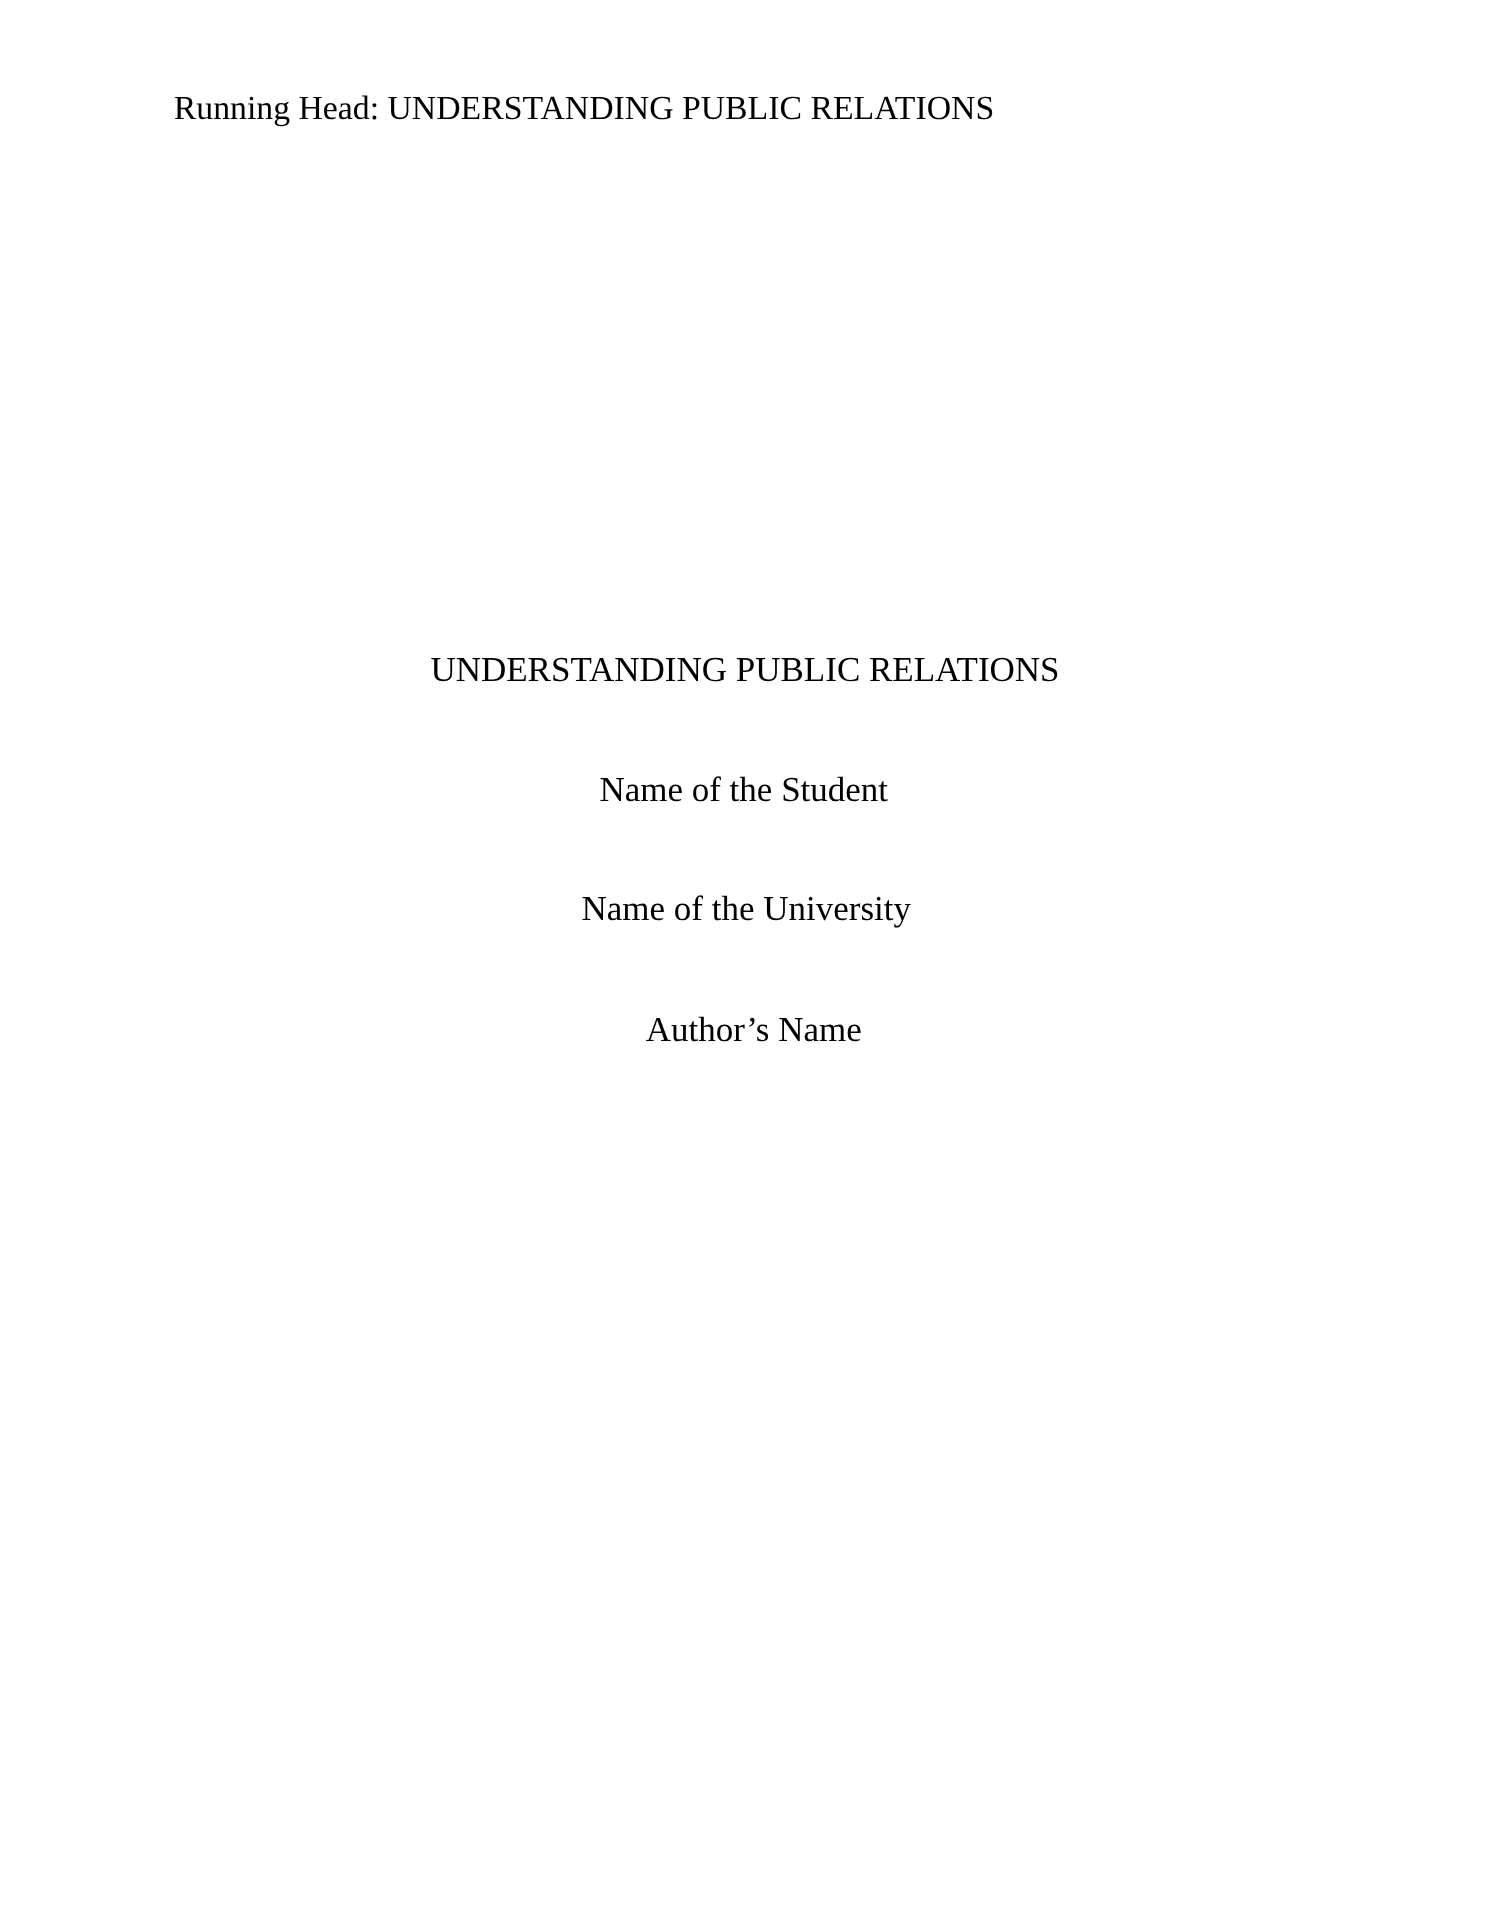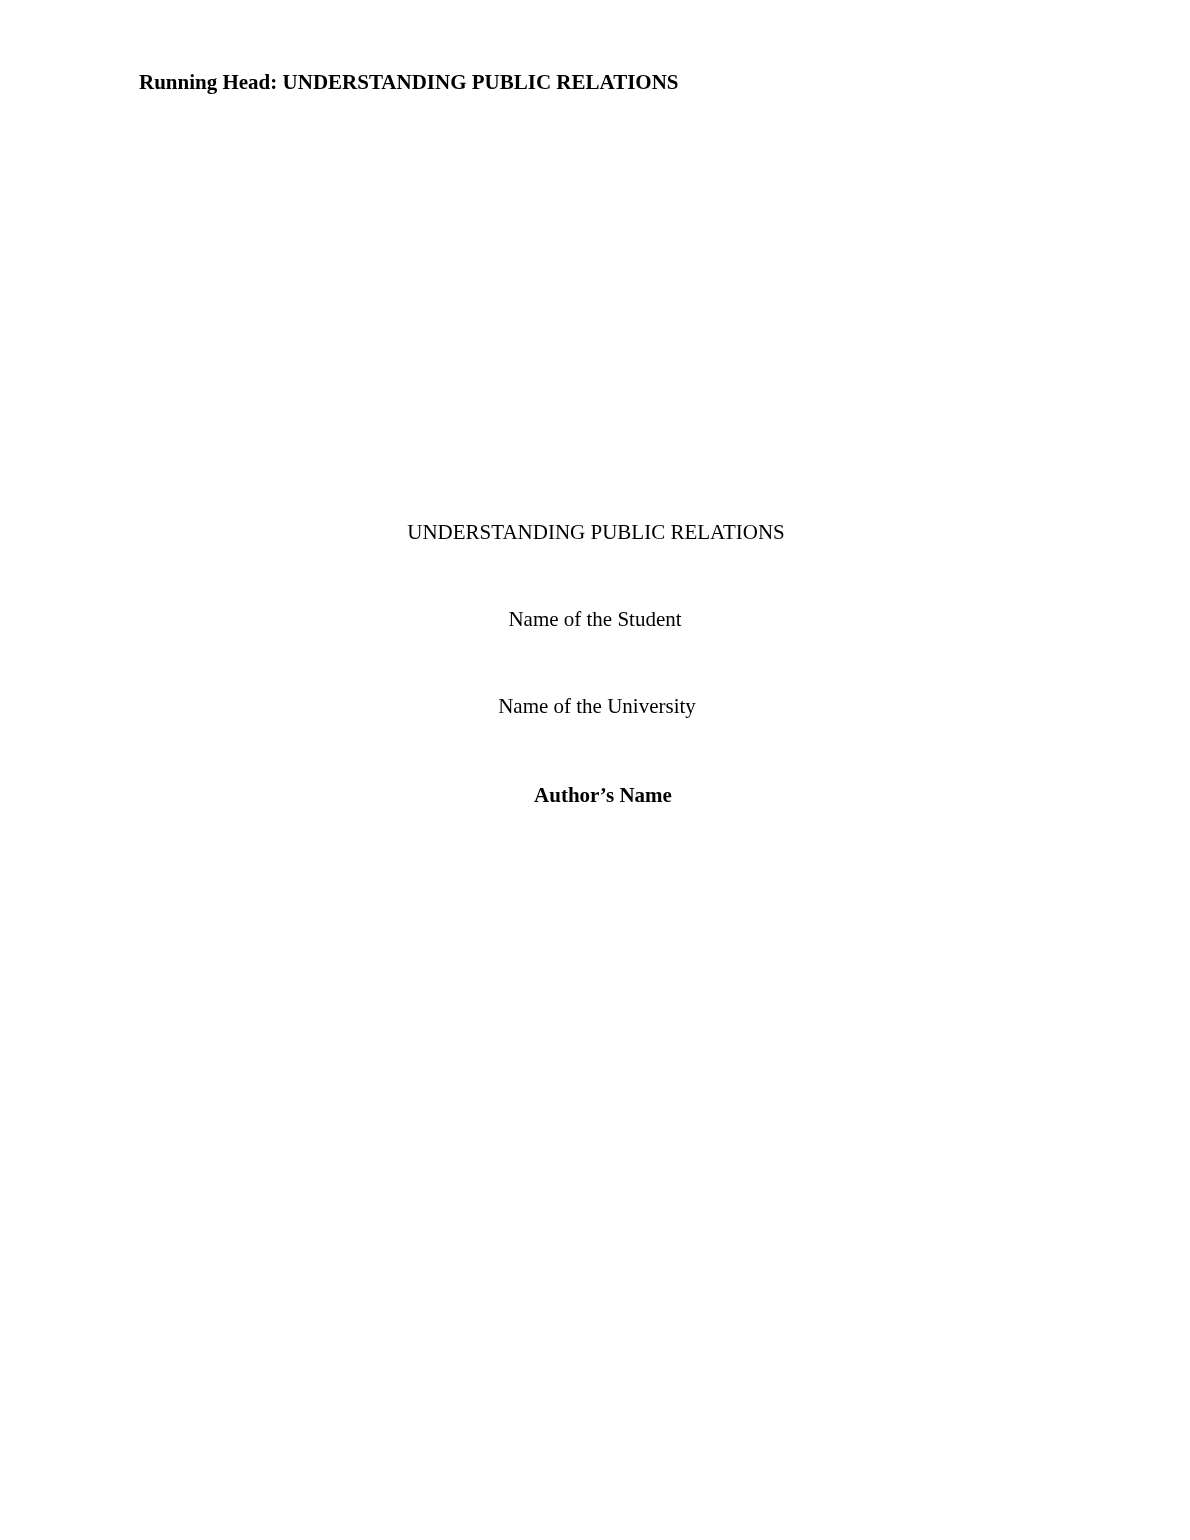--- a/index.html
+++ b/index.html
@@ -13,45 +13,44 @@
     height: 1540px;
     background: #ffffff;
     font-family: "Liberation Serif", "DejaVu Serif", serif;
     color: #000000;
     overflow: hidden;
   }
   .running-head {
     position: absolute;
     left: 139px;
     top: 70px;
-    font-size: 21px;
+    font-size: 27px;
     line-height: 1.2;
     white-space: nowrap;
-    font-weight: bold;
   }
   .title-block {
     position: absolute;
     left: 0;
     right: 0;
     top: 520px;
     text-align: center;
   }
   .title-block .line {
-    font-size: 21px;
+    font-size: 28px;
     line-height: 1.2;
     margin: 0;
   }
   .gap-1 { height: 62px; }
   .gap-2 { height: 62px; }
   .gap-3 { height: 63px; }
   
   .title-block .line.doc-title { padding-left: 2px; }
   .title-block .line.student { padding-left: 0px; }
   .title-block .line.university { padding-left: 4px; }
-  .title-block .line.author { padding-left: 16px; font-weight: bold; }
+  .title-block .line.author { padding-left: 16px; }
 </style>
 </head>
 <body>
 
 <div class="page">
 
   <div class="running-head">Running Head: UNDERSTANDING PUBLIC RELATIONS</div>
 
   <div class="title-block">
     <p class="line doc-title">UNDERSTANDING PUBLIC RELATIONS</p>

